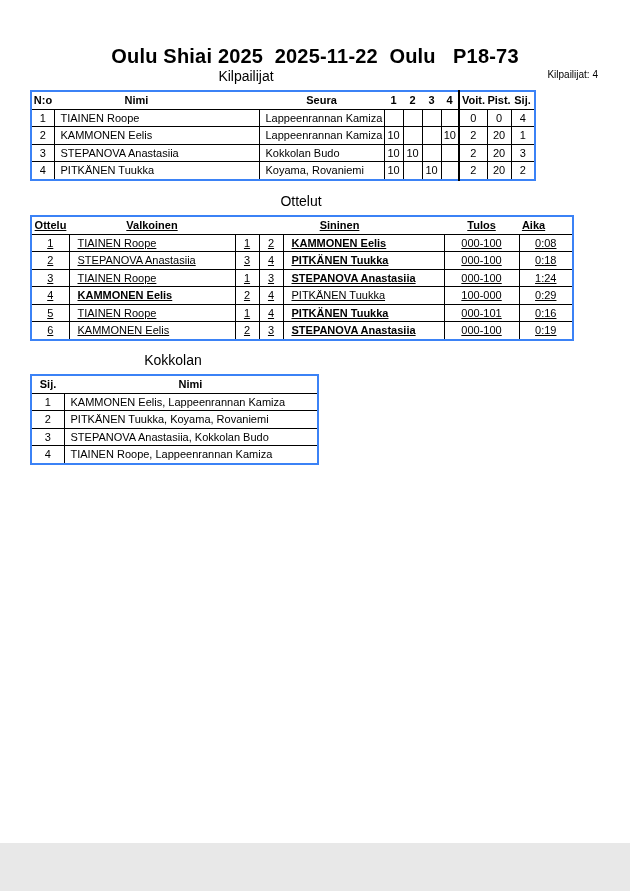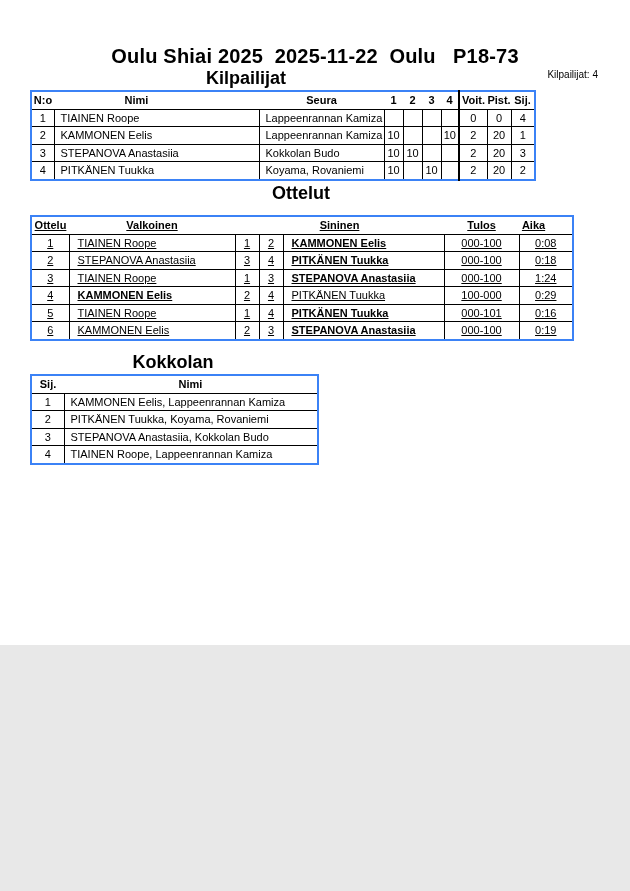--- a/index.html
+++ b/index.html
@@ -1,42 +1,42 @@
 <!DOCTYPE html>
 <html><head>
 <meta charset="utf-8">
 <style>
   html, body { margin: 0; padding: 0; background: #e8e8e8; }
   .page {
     position: relative;
     width: 630px;
-    height: 645px;
+    height: 843px;
     background: #ffffff;
     font-family: "Liberation Sans", sans-serif;
     color: #000000;
     overflow: hidden;
   }
   .title {
     position: absolute;
     top: 45px; left: 0; right: 0;
     text-align: center;
     font-size: 20px;
     font-weight: bold;
     white-space: pre;
     letter-spacing: 0.2px;
   }
   .sec-label {
     position: absolute;
     transform: translateX(-50%);
-    font-size: 18px;
-    font-weight: bold;
+    font-size: 14px;
+    font-weight: normal;
     white-space: nowrap;
   }
   .kilp-label { left: 246px; top: 68px; }
-  .ottelut-label { left: 301px; top: 183px; }
+  .ottelut-label { left: 301px; top: 193px; }
   .tulokset-label { left: 173px; top: 352px; }
   .count {
     position: absolute;
     top: 69px;
     right: 32px;
     font-size: 10px;
     white-space: nowrap;
   }
   table {
     position: absolute;

